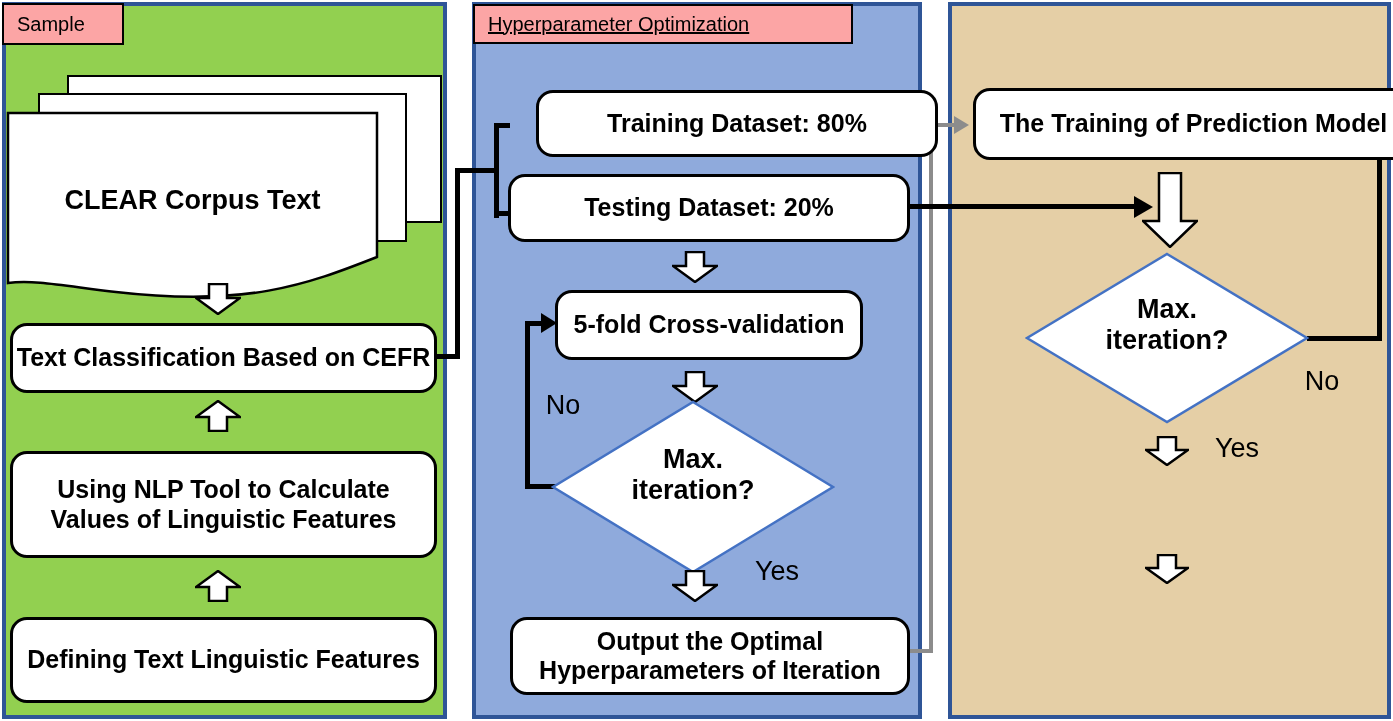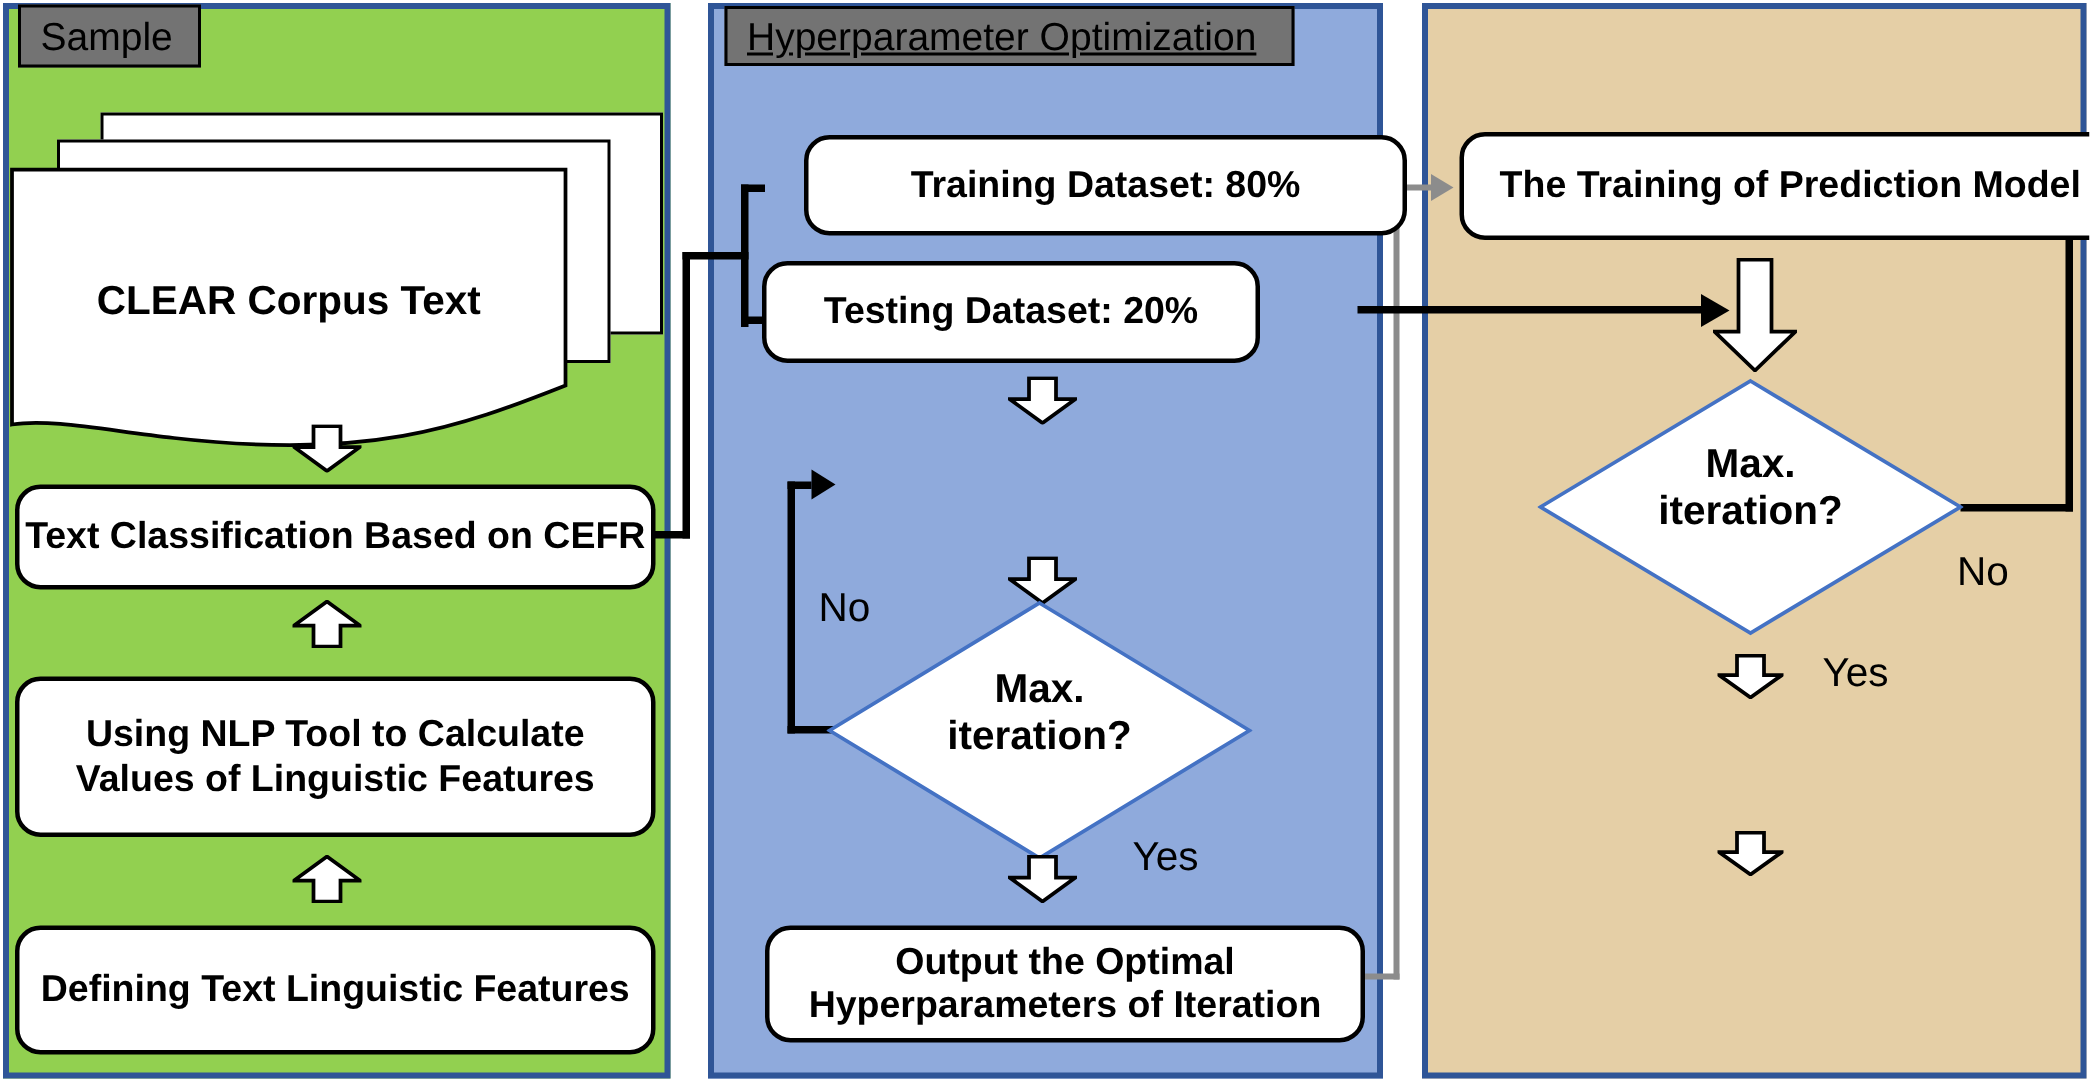--- a/index.html
+++ b/index.html
@@ -2,22 +2,22 @@
 <html style="--sample-bg: #92D050; --hyperparameter-bg: #8FAADC; --rf-bg: #E5CFA6; --panel-border: #2F5597; --diamond-border: #4472C4; --connector-gray: #8C8C8C; --node-bg: #FFFFFF; --node-border: #000000;"><head>
 <meta charset="utf-8">
 <style>
   html,body{margin:0;padding:0;background:#fff;}
   #canvas{
     position:relative;width:1393px;height:721px;background:#fff;
     font-family:"Liberation Sans",sans-serif;color:#000;overflow:hidden;
   }
   .panel{position:absolute;border:4px solid var(--panel-border,#2F5597);box-sizing:border-box;}
   .title-box{
-    position:absolute;background:#737373;border:2px solid #000;box-sizing:border-box;
-    display:flex;align-items:center;padding-left:13px;font-size:26px;white-space:nowrap;margin-left:10px;
+    position:absolute;background:#fca5a5;border:2px solid #000;box-sizing:border-box;
+    display:flex;align-items:center;padding-left:13px;font-size:20px;white-space:nowrap;
   }
   .node{
     position:absolute;background:#fff;border:3px solid #000;border-radius:17px;box-sizing:border-box;
     display:flex;align-items:center;justify-content:center;text-align:center;
     font-weight:bold;font-size:25px;line-height:1.18;padding:0 6px;
   }
   .nowrap{white-space:nowrap;}
   .page{position:absolute;background:#fff;border:2px solid #000;box-sizing:border-box;}
   .doc-svg,.block-arrow,.diamond{position:absolute;}
   .doc-path{fill:#fff;stroke:#000;stroke-width:2.5;}
@@ -87,26 +87,27 @@
 
   <svg class="block-arrow" style="left:195px;top:570px;" width="46" height="32" viewBox="0 0 46 32">
     <polygon points="14,31 32,31 32,17 45,17 23,1 1,17 14,17"></polygon>
   </svg>
 
   <div class="node nowrap" style="left:10px;top:617px;width:427px;height:86px;">Defining Text Linguistic Features</div>
 
   <div class="title-box" style="left:473px;top:4px;width:380px;height:40px;text-decoration:underline;">Hyperparameter Optimization</div>
 
   <div class="node nowrap" style="left:508px;top:90px;width:402px;height:67px;margin-left:28px;">Training Dataset: 80%</div>
-  <div class="node nowrap" style="left:508px;top:174px;width:332px;height:68px;">Testing Dataset: 20%</div>
+  <div class="node nowrap" style="left:508px;top:174px;width:402px;height:68px;">Testing Dataset: 20%</div>
 
   <svg class="block-arrow" style="left:672px;top:251px;" width="46" height="32" viewBox="0 0 46 32">
     <polygon points="14,1 32,1 32,15 45,15 23,31 1,15 14,15"></polygon>
   </svg>
 
+  <div class="node nowrap" style="left:555px;top:290px;width:308px;height:70px;">5-fold Cross-validation</div>
 
   <svg class="block-arrow" style="left:672px;top:371px;" width="46" height="32" viewBox="0 0 46 32">
     <polygon points="14,1 32,1 32,15 45,15 23,31 1,15 14,15"></polygon>
   </svg>
 
   <svg class="diamond" style="left:551px;top:400px;" width="284" height="174" viewBox="0 0 284 174">
     <polygon points="142,2 282,87 142,172 2,87"></polygon>
   </svg>
   <div class="diamond-text" style="left:608px;top:444px;width:170px;">Max. iteration?</div>
 

